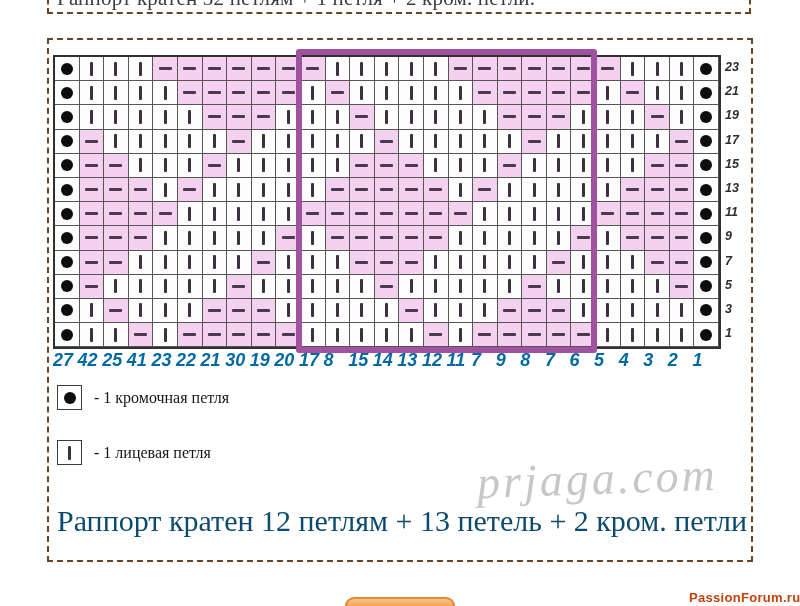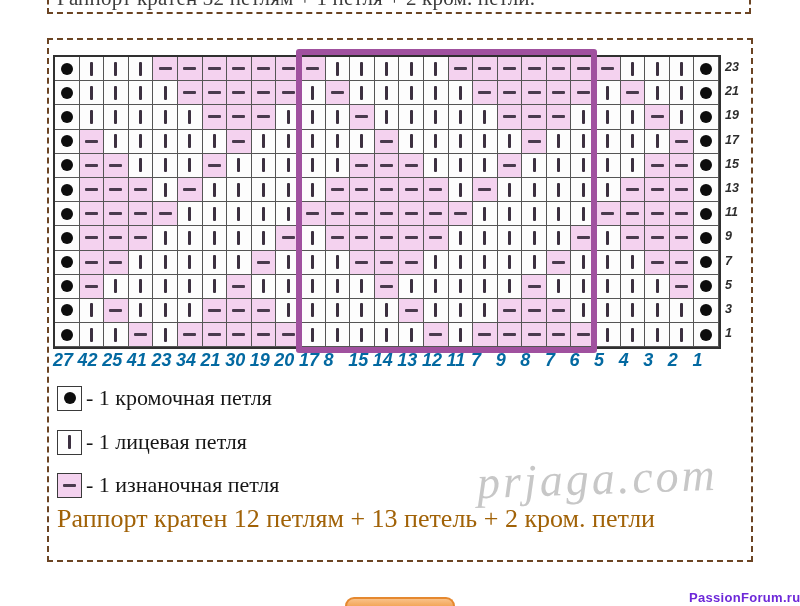--- a/index.html
+++ b/index.html
@@ -55,32 +55,32 @@
     height:24.2px;line-height:24.2px;font-family:"Liberation Sans",sans-serif;
     font-size:12.5px;font-weight:bold;font-style:italic;color:#2e2e2e;
   }
   
   .legend-item{position:absolute;left:8px;display:flex;align-items:center;}
   .legend-item .box{
     width:25px;height:25px;border:1.5px solid #3a3a3a;background:#fefefe;
     display:flex;align-items:center;justify-content:center;box-sizing:border-box;
   }
   .legend-item .box.pink{background:#f4d2ef;}
-  .legend-item .lbl{margin-left:4px;font-size:22px;color:#161616;white-space:nowrap;}
+  .legend-item .lbl{margin-left:12px;font-size:16px;color:#161616;white-space:nowrap;}
   .caption{
-    position:absolute;left:8px;top:464px;font-size:26px;color:#a16207;white-space:nowrap;
+    position:absolute;left:8px;top:464px;font-size:30px;color:#0c4a6e;white-space:nowrap;
   }
   .watermark{
     position:absolute;left:428px;top:412px;font-size:46px;font-style:italic;
     color:#9a9a9a;opacity:0.55;letter-spacing:3px;transform:rotate(-2deg);
     white-space:nowrap;
   }
   .site-credit{
     position:absolute;left:689px;top:590px;font-family:"Liberation Sans",sans-serif;
-    font-size:13px;font-weight:bold;color:#6d28d9;letter-spacing:0.3px;
+    font-size:13px;font-weight:bold;color:#c2410c;letter-spacing:0.3px;
   }
   .bottom-button{
     position:absolute;left:345px;top:597px;width:110px;height:14px;
     border:2px solid #e5882f;border-bottom:none;border-radius:9px 9px 0 0;
     background:linear-gradient(180deg,#f9c189,#ef9438);box-sizing:border-box;
   }
 </style>
 </head>
 <body>
 
@@ -1063,21 +1063,21 @@
         <span class="sym-edge"></span>
       </div>
     </div>
   <div class="rapport"></div>
   <div class="col-nums" id="colnums">
       <span>27</span>
       <span>42</span>
       <span>25</span>
       <span>41</span>
       <span>23</span>
-      <span>34</span>
+      <span>22</span>
       <span>21</span>
       <span>30</span>
       <span>19</span>
       <span>20</span>
       <span>17</span>
       <span>8</span>
       <span>15</span>
       <span>14</span>
       <span>13</span>
       <span>12</span>
@@ -1107,31 +1107,25 @@
       <div>3</div>
       <div>1</div>
     </div>
 
   <div class="legend-item" style="top:345px">
     <span class="box" id="legbox0">
         <span class="sym-edge"></span>
       </span>
     <span class="lbl">- 1 кромочная петля</span>
   </div>
-  <div class="legend-item" style="top:389px">
+  <div class="legend-item" style="top:400px">
     <span class="box" id="legbox1">
         <span class="sym-knit"></span>
       </span>
     <span class="lbl">- 1 лицевая петля</span>
-  </div>
-  <div class="legend-item" style="top:432px">
-    <span class="box pink" id="legbox2">
-        <span class="sym-purl"></span>
-      </span>
-    <span class="lbl">- 1 изнаночная петля</span>
   </div>
 
   <div class="caption">Раппорт кратен 12 петлям + 13 петель + 2 кром. петли</div>
   <div class="watermark">prjaga.com</div>
 </div>
 
 <div class="site-credit">PassionForum.ru</div>
 <div class="bottom-button"></div>
 
 </body></html>

